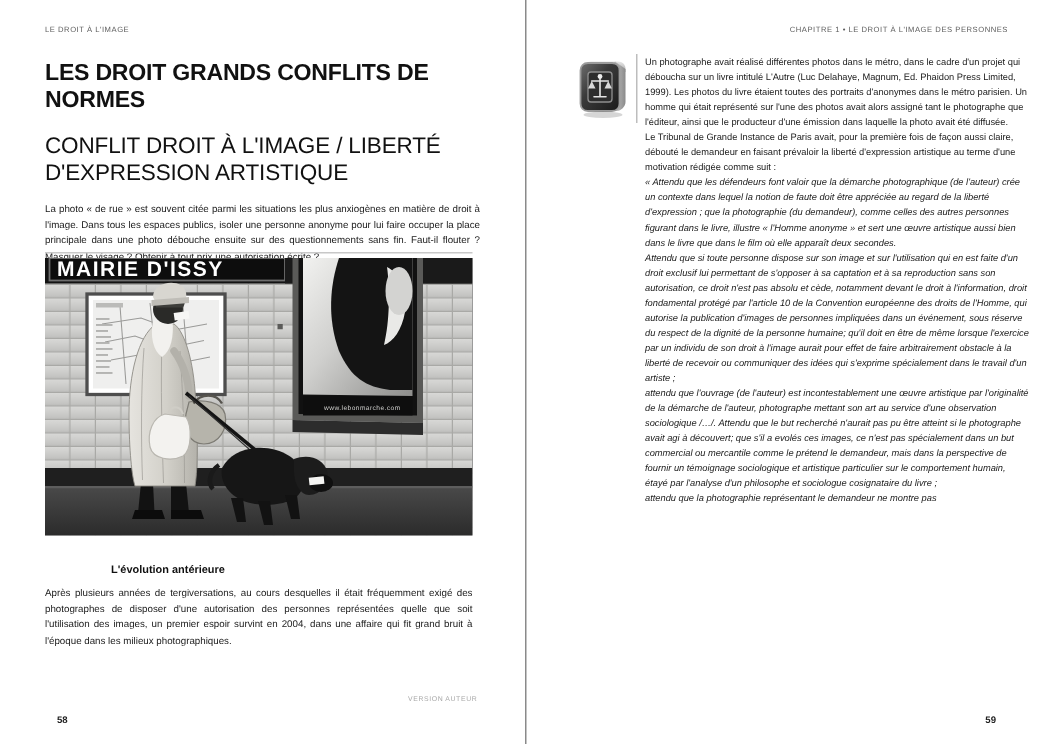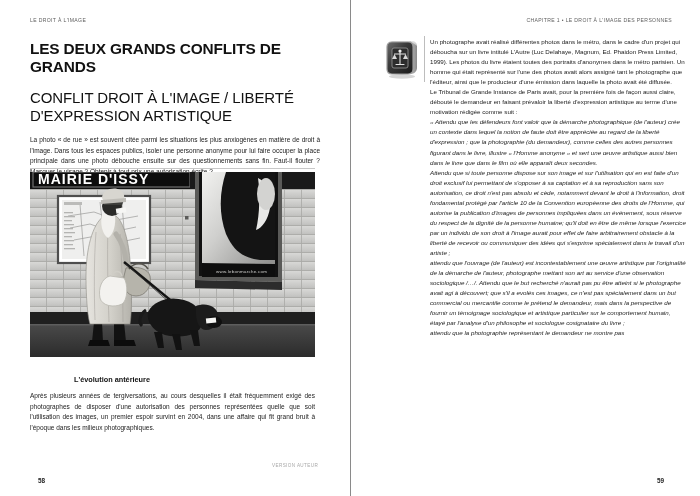--- a/index.html
+++ b/index.html
@@ -156,21 +156,21 @@
 </head>
 <body>
 
 <div class="spread">
 
   <div class="page page-left">
 
     <div class="running-head rh-left">LE DROIT À L'IMAGE</div>
 
     <div class="l-body">
-      <h1 class="title-main">LES DEUX GRANDS CONFLITS DE GRANDS</h1>
+      <h1 class="title-main">LES DROIT GRANDS CONFLITS DE NORMES</h1>
       <h2 class="title-sub">CONFLIT DROIT À L'IMAGE / LIBERTÉ D'EXPRESSION ARTISTIQUE</h2>
       <p class="intro-para">La photo « de rue » est souvent citée parmi les situations les plus anxiogènes en matière de droit à l'image. Dans tous les espaces publics, isoler une personne anonyme pour lui faire occuper la place principale dans une photo débouche ensuite sur des questionnements sans fin. Faut-il flouter ? Masquer le visage ? Obtenir à tout prix une autorisation écrite ?</p>
     </div>
 
     <div class="rule rule-top"></div>
 
     <div class="photo">
       <svg width="285" height="185" viewBox="0 0 285 185" xmlns="http://www.w3.org/2000/svg">
         <defs>
           <linearGradient id="tileGrad" x1="0" y1="0" x2="0" y2="1">

